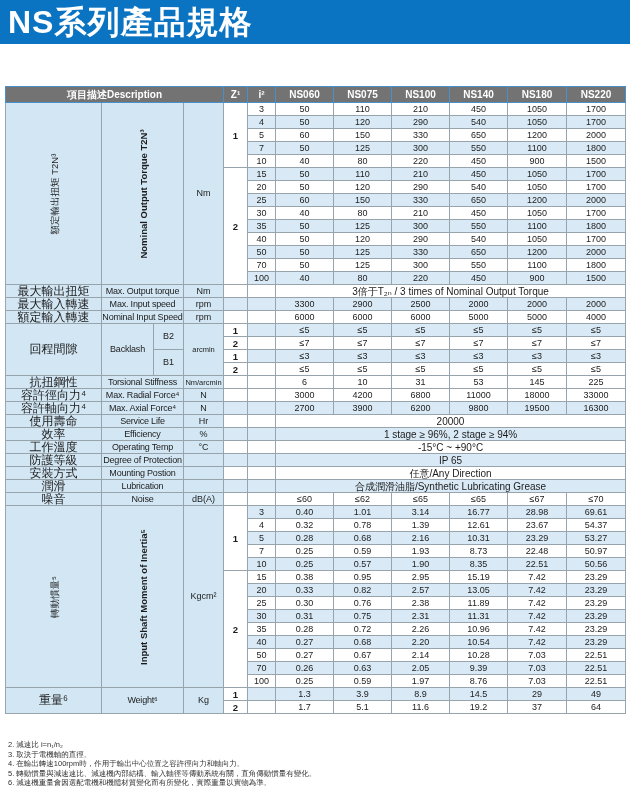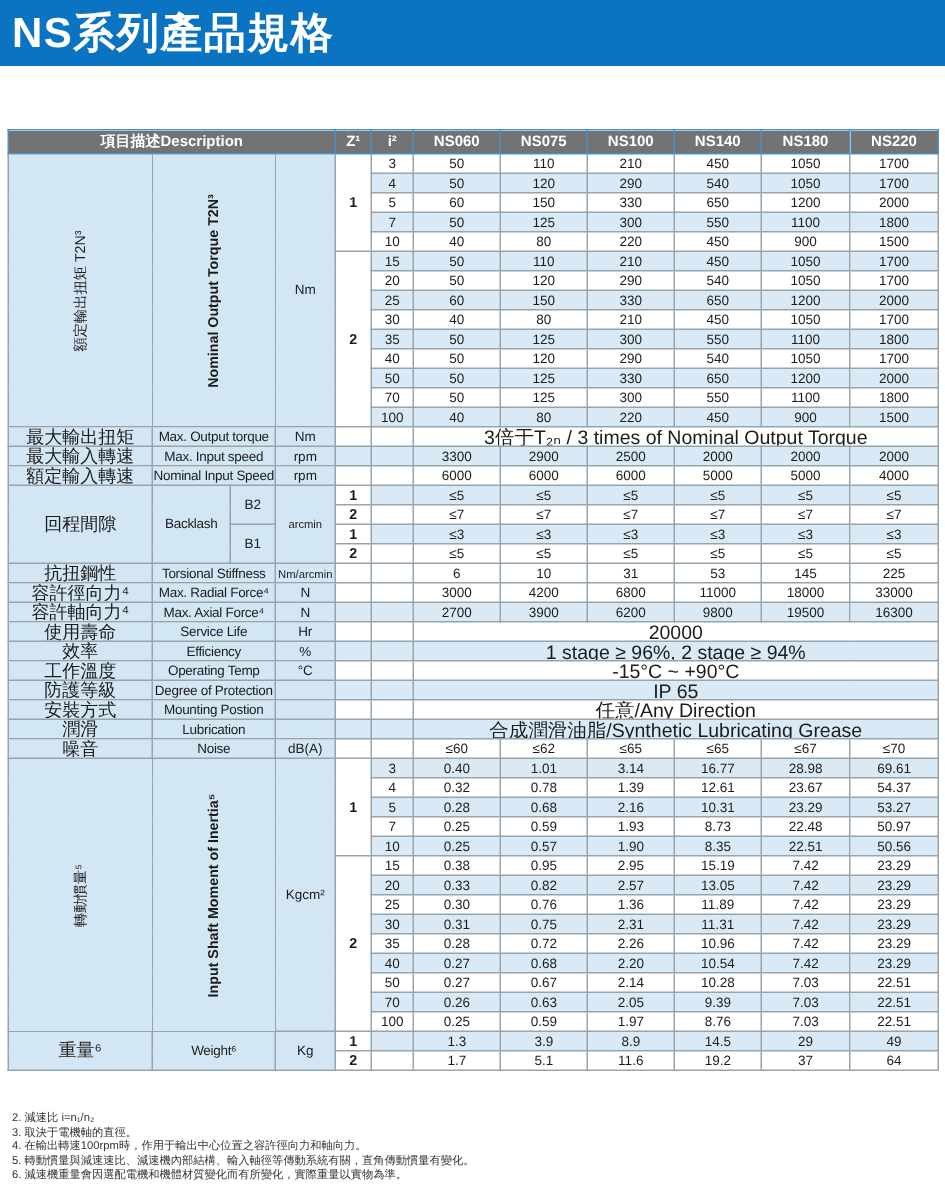--- a/index.html
+++ b/index.html
@@ -2,40 +2,40 @@
 <html><head>
 <meta charset="utf-8">
 <style>
   html,body{margin:0;padding:0;}
   body{
     width:630px;height:801px;background:#ffffff;position:relative;
     font-family:"Liberation Sans","DejaVu Sans",sans-serif;
     -webkit-font-smoothing:antialiased;
   }
   .banner{height:44px;background:#0b74c2;display:flex;align-items:center;}
-  .banner h1{color:#ffffff;font-size:28px;font-weight:bold;margin:0 0 0 8px;letter-spacing:1px;line-height:44px;}
+  .banner h1{color:#ffffff;font-size:32px;font-weight:bold;margin:0 0 0 8px;letter-spacing:1px;line-height:44px;}
 
   .tablewrap{margin:42px 5px 0 5px;}
   table{border-collapse:collapse;width:620px;table-layout:fixed;}
   td,th{
     border:1px solid #98a4ac;padding:0;font-size:9px;color:#1c1c1c;
     text-align:center;vertical-align:middle;height:12px;line-height:11px;
     overflow:hidden;white-space:nowrap;
   }
   thead th{
     background:#737373;color:#ffffff;font-size:10px;font-weight:bold;
     height:15px;border-color:#4a90c8;
   }
   .lab{background:#d2e6f3;}
   .s0{background:#ffffff;}
   .s1{background:#d9eaf6;}
   .zcell{background:#ffffff;font-weight:bold;font-size:9.5px;}
   .icell{font-size:9px;}
   .val{font-size:9px;}
-  .spanval{font-size:13px;}
+  .spanval{font-size:10px;}
   .blank{}
   .cnlab{font-size:12px;}
   .enlab{font-size:9px;letter-spacing:-0.2px;}
   .sublab{font-size:9px;}
   .unit{font-weight:normal;font-size:9px;}
   .unit-sm{font-weight:normal;font-size:7.5px;}
   .vcell{position:relative;}
   .vtext{
     position:absolute;top:50%;left:50%;
     transform:translate(-50%,-50%) rotate(-90deg);
@@ -465,21 +465,21 @@
           <td class="val s1">0.82</td>
           <td class="val s1">2.57</td>
           <td class="val s1">13.05</td>
           <td class="val s1">7.42</td>
           <td class="val s1">23.29</td>
         </tr>
         <tr>
           <td class="icell s0">25</td>
           <td class="val s0">0.30</td>
           <td class="val s0">0.76</td>
-          <td class="val s0">1.36</td>
+          <td class="val s0">2.38</td>
           <td class="val s0">11.89</td>
           <td class="val s0">7.42</td>
           <td class="val s0">23.29</td>
         </tr>
         <tr>
           <td class="icell s1">30</td>
           <td class="val s1">0.31</td>
           <td class="val s1">0.75</td>
           <td class="val s1">2.31</td>
           <td class="val s1">11.31</td>

